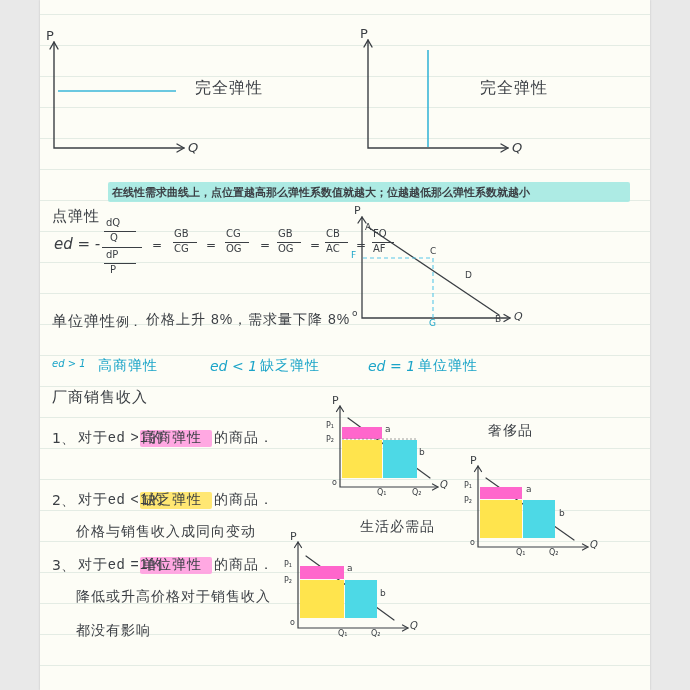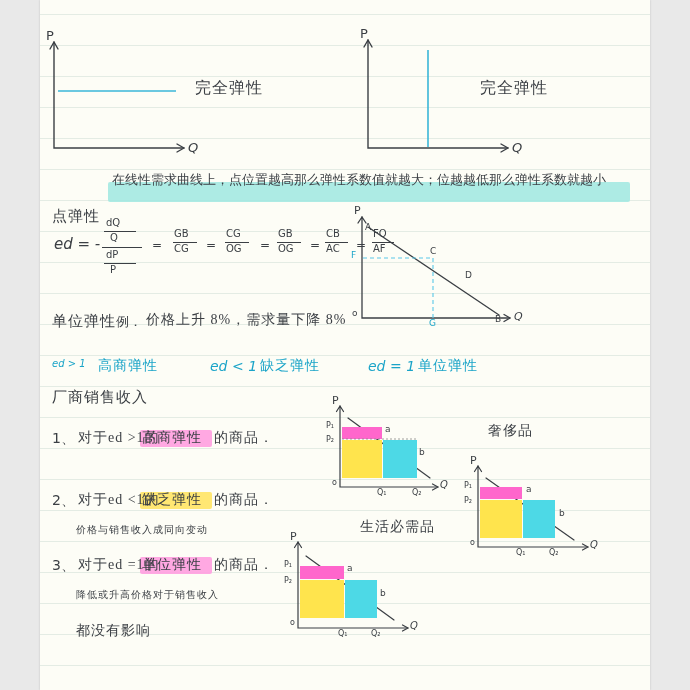--- a/index.html
+++ b/index.html
@@ -31,21 +31,21 @@
   svg{position:absolute;overflow:visible;}
 
   .txt{position:absolute;white-space:nowrap;font-family:"DejaVu Sans",sans-serif;}
   .t13{font-size:13px;}
   .t12{font-size:12px;}
   .t11{font-size:11px;}
   .t10{font-size:10px;}
   .t9{font-size:9px;}
   .t8{font-size:8px;}
   .ital{font-style:italic;}
-  .cn{font-family:Liberation Serif, serif;letter-spacing:1px;}
+  .cn{font-family:Liberation Sans, sans-serif;letter-spacing:1px;}
 </style>
 </head>
 <body>
 
 <div class="sheet-edge-l"></div>
 <div class="sheet-edge-r"></div>
 
 <div id="page">
 
   <div id="rules">
@@ -138,21 +138,21 @@
   <div class="txt t13 ink" style="left:6px;top:28px;">P</div>
   <div class="txt t13 ink ital" style="left:148px;top:140px;">Q</div>
   <div class="txt t13 ink cn" style="left:155px;top:78px;font-size:16px;">完全弹性</div>
 
   <div class="txt t13 ink" style="left:320px;top:26px;">P</div>
   <div class="txt t13 ink ital" style="left:472px;top:140px;">Q</div>
   <div class="txt t13 ink cn" style="left:440px;top:78px;font-size:16px;">完全弹性</div>
 
   <div class="hl" style="left:68px;top:182px;width:522px;height:20px;background:#9fe8e0;opacity:.85;"></div>
   <div class="txt t13 ink cn" style="left:12px;top:184px;font-size:15px;margin-top:23px;">点弹性</div>
-  <div class="txt ink" style="left:72px;top:171px;font-size:13px;letter-spacing:0px;">在线性需求曲线上，点位置越高那么弹性系数值就越大；位越越低那么弹性系数就越小</div>
+  <div class="txt ink" style="left:72px;top:185px;font-size:11px;letter-spacing:0px;font-weight:bold;">在线性需求曲线上，点位置越高那么弹性系数值就越大；位越越低那么弹性系数就越小</div>
 
   <div class="txt ink ital" style="left:14px;top:235px;font-size:15px;">ed = -</div>
 
   <div class="abs" style="left:62px;top:217px;width:48px;">
     <div class="txt t10 ink" style="left:4px;top:0;">dQ</div>
     <div class="abs" style="left:2px;top:14px;width:32px;height:1px;background:#3b3f44;"></div>
     <div class="txt t10 ink" style="left:8px;top:15px;">Q</div>
     <div class="abs" style="left:0px;top:30px;width:40px;height:1.4px;background:#3b3f44;"></div>
     <div class="txt t10 ink" style="left:4px;top:32px;">dP</div>
     <div class="abs" style="left:2px;top:46px;width:32px;height:1px;background:#3b3f44;"></div>
@@ -217,28 +217,28 @@
   <div class="txt ink" style="left:12px;top:430px;font-size:14px;">1、</div>
   <div class="txt ink cn" style="left:38px;top:429px;font-size:14px;">对于ed &gt;1的</div>
   <div class="txt ink cn" style="left:102px;top:429px;font-size:14px;">高商弹性</div>
   <div class="txt ink cn" style="left:174px;top:429px;font-size:14px;">的商品．</div>
 
   <div class="hl" style="left:100px;top:492px;width:72px;height:17px;background:#ffe66b;opacity:.95;"></div>
   <div class="txt ink" style="left:12px;top:492px;font-size:14px;">2、</div>
   <div class="txt ink cn" style="left:38px;top:491px;font-size:14px;">对于ed &lt;1的</div>
   <div class="txt ink cn" style="left:102px;top:491px;font-size:14px;">缺乏弹性</div>
   <div class="txt ink cn" style="left:174px;top:491px;font-size:14px;">的商品．</div>
-  <div class="txt ink cn" style="left:36px;top:523px;font-size:10px;">价格与销售收入成同向变动</div>
+  <div class="txt ink cn" style="left:36px;top:523px;font-size:14px;">价格与销售收入成同向变动</div>
 
   <div class="hl" style="left:100px;top:557px;width:72px;height:17px;background:#ff9ee0;opacity:.9;"></div>
   <div class="txt ink" style="left:12px;top:557px;font-size:14px;">3、</div>
   <div class="txt ink cn" style="left:38px;top:556px;font-size:14px;">对于ed =1的</div>
   <div class="txt ink cn" style="left:102px;top:556px;font-size:14px;">单位弹性</div>
   <div class="txt ink cn" style="left:174px;top:556px;font-size:14px;">的商品．</div>
-  <div class="txt ink cn" style="left:36px;top:588px;font-size:10px;text-align:center;">降低或升高价格对于销售收入</div>
+  <div class="txt ink cn" style="left:36px;top:588px;font-size:14px;text-align:center;">降低或升高价格对于销售收入</div>
   <div class="txt ink cn" style="left:36px;top:622px;font-size:14px;">都没有影响</div>
 
   <div class="txt t11 ink" style="left:292px;top:394px;">P</div>
   <div class="txt t10 ink ital" style="left:400px;top:479px;">Q</div>
   <div class="txt t8 ink" style="left:286px;top:421px;">P₁</div>
   <div class="txt t8 ink" style="left:286px;top:435px;">P₂</div>
   <div class="txt t8 ink" style="left:337px;top:488px;">Q₁</div>
   <div class="txt t8 ink" style="left:372px;top:488px;">Q₂</div>
   <div class="txt t9 ink" style="left:345px;top:424px;">a</div>
   <div class="txt t9 ink" style="left:379px;top:447px;">b</div>

